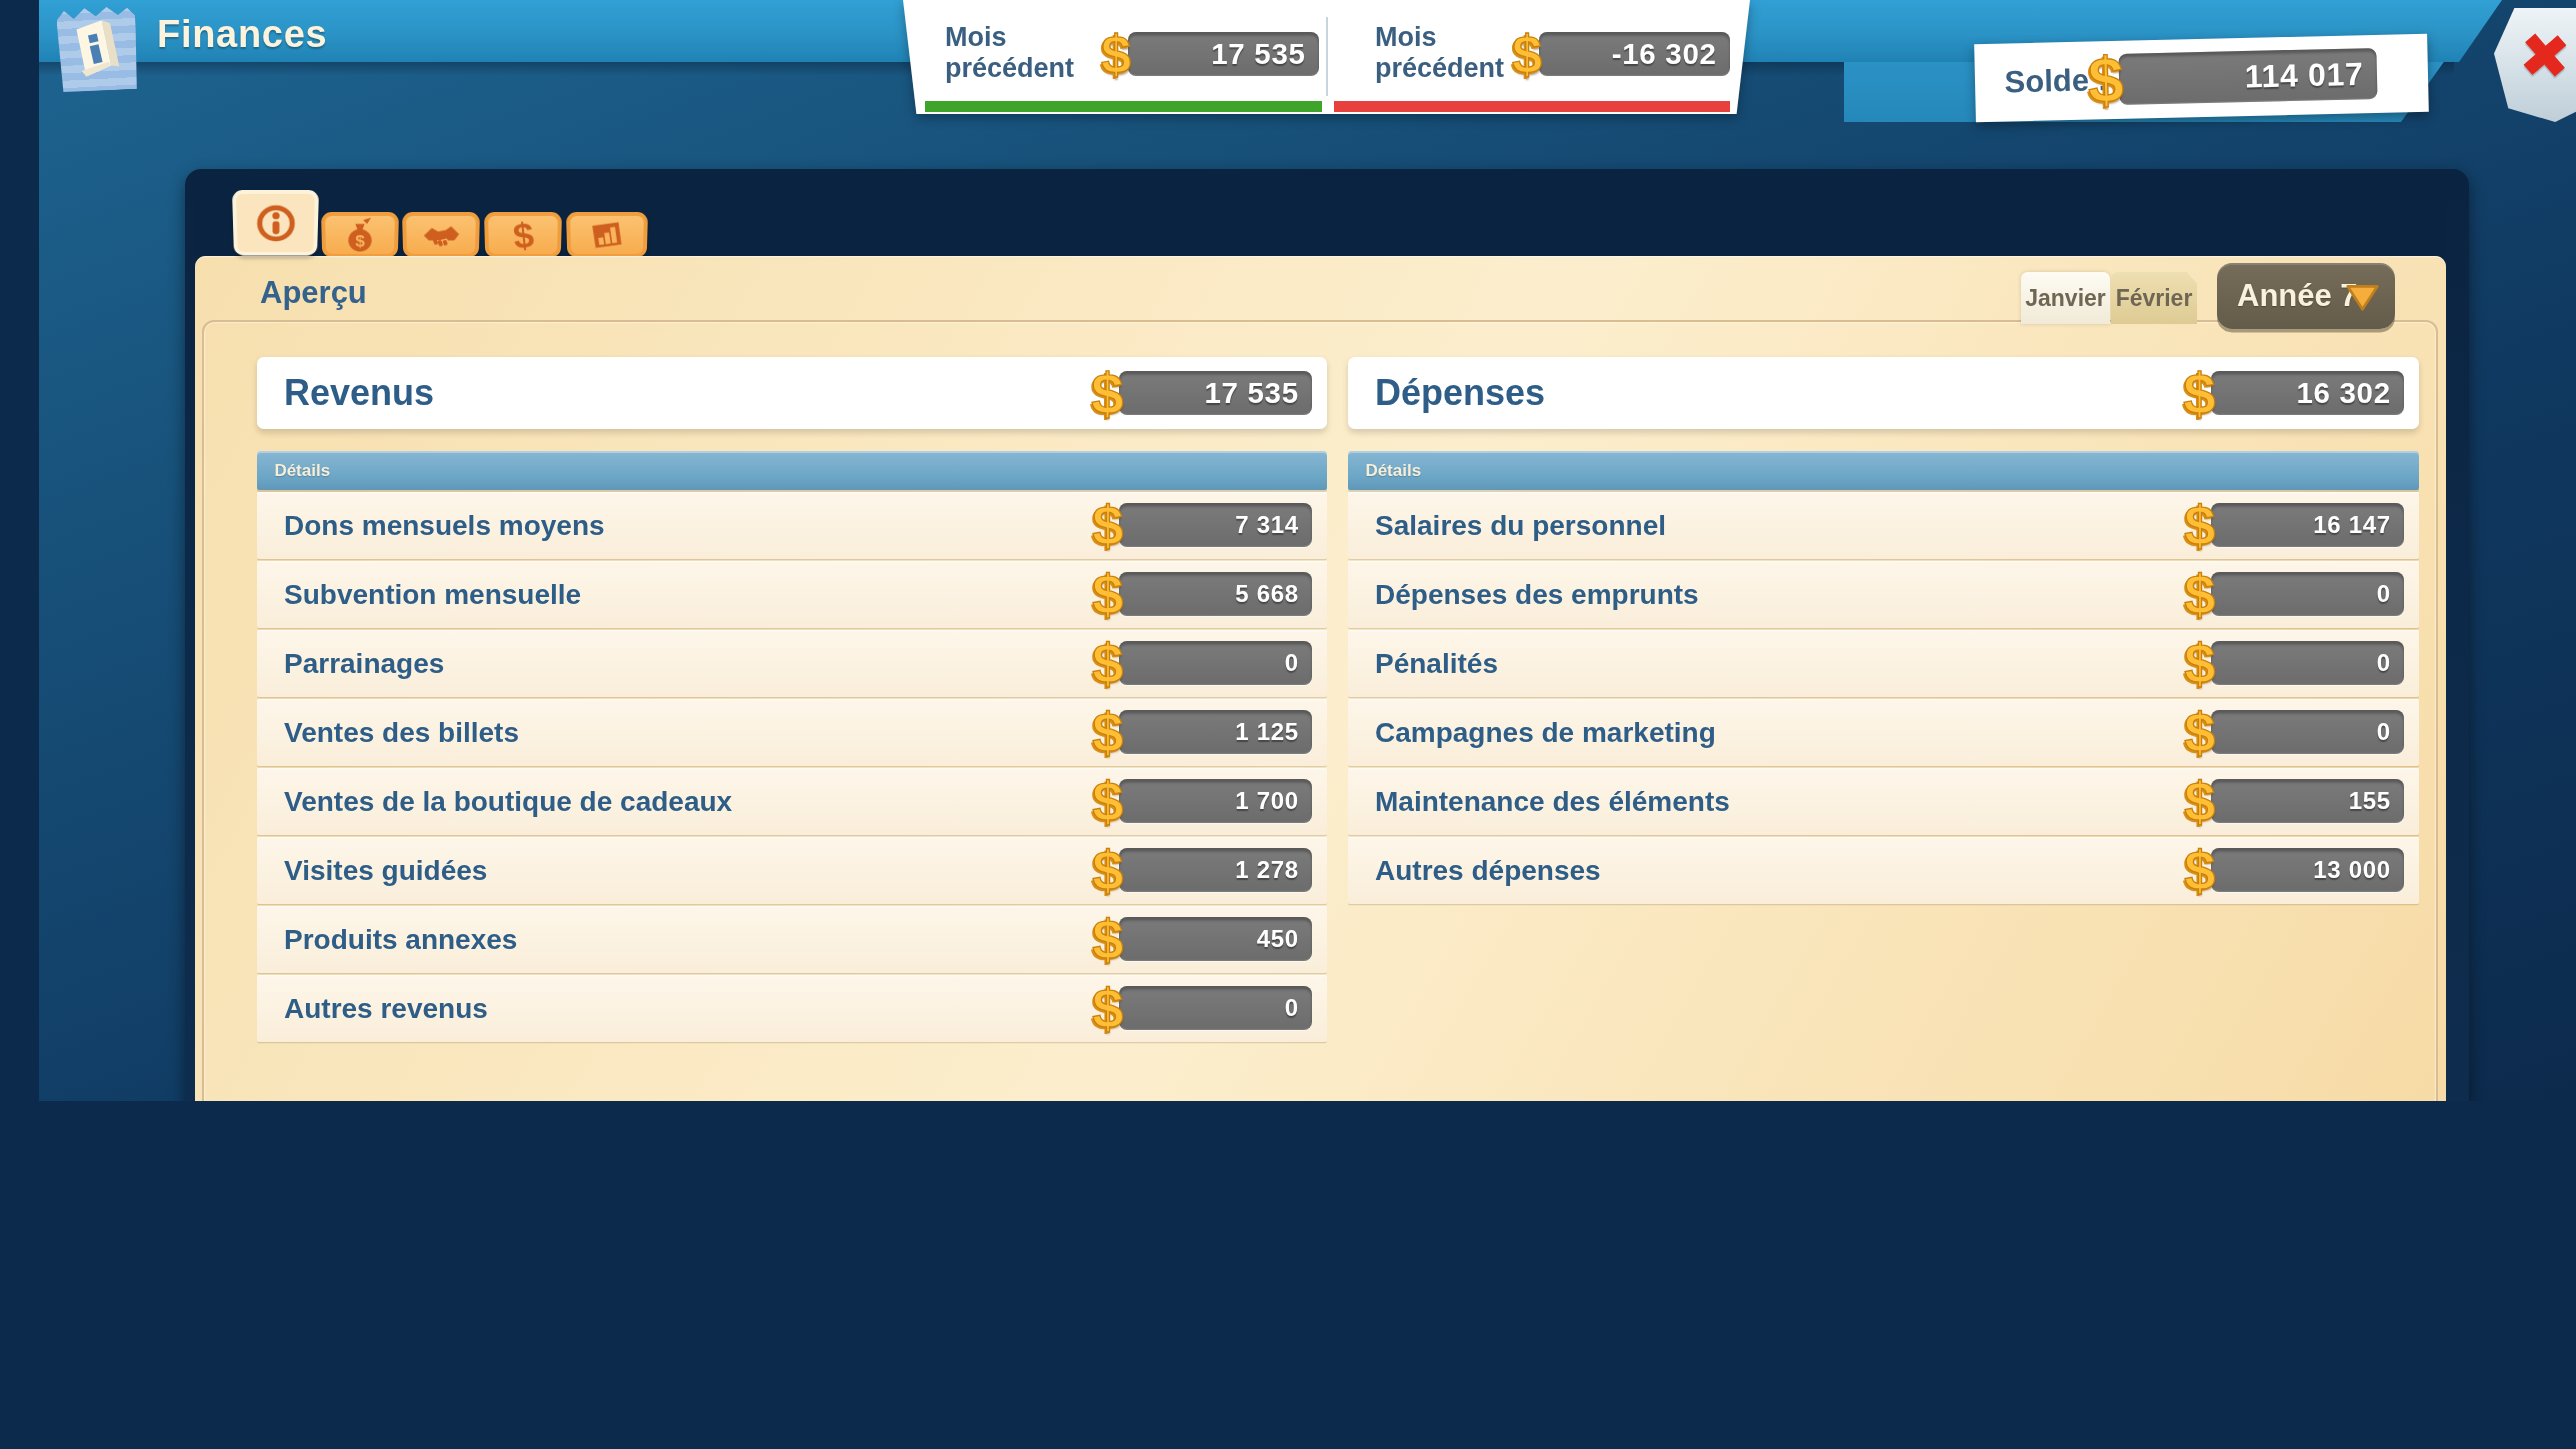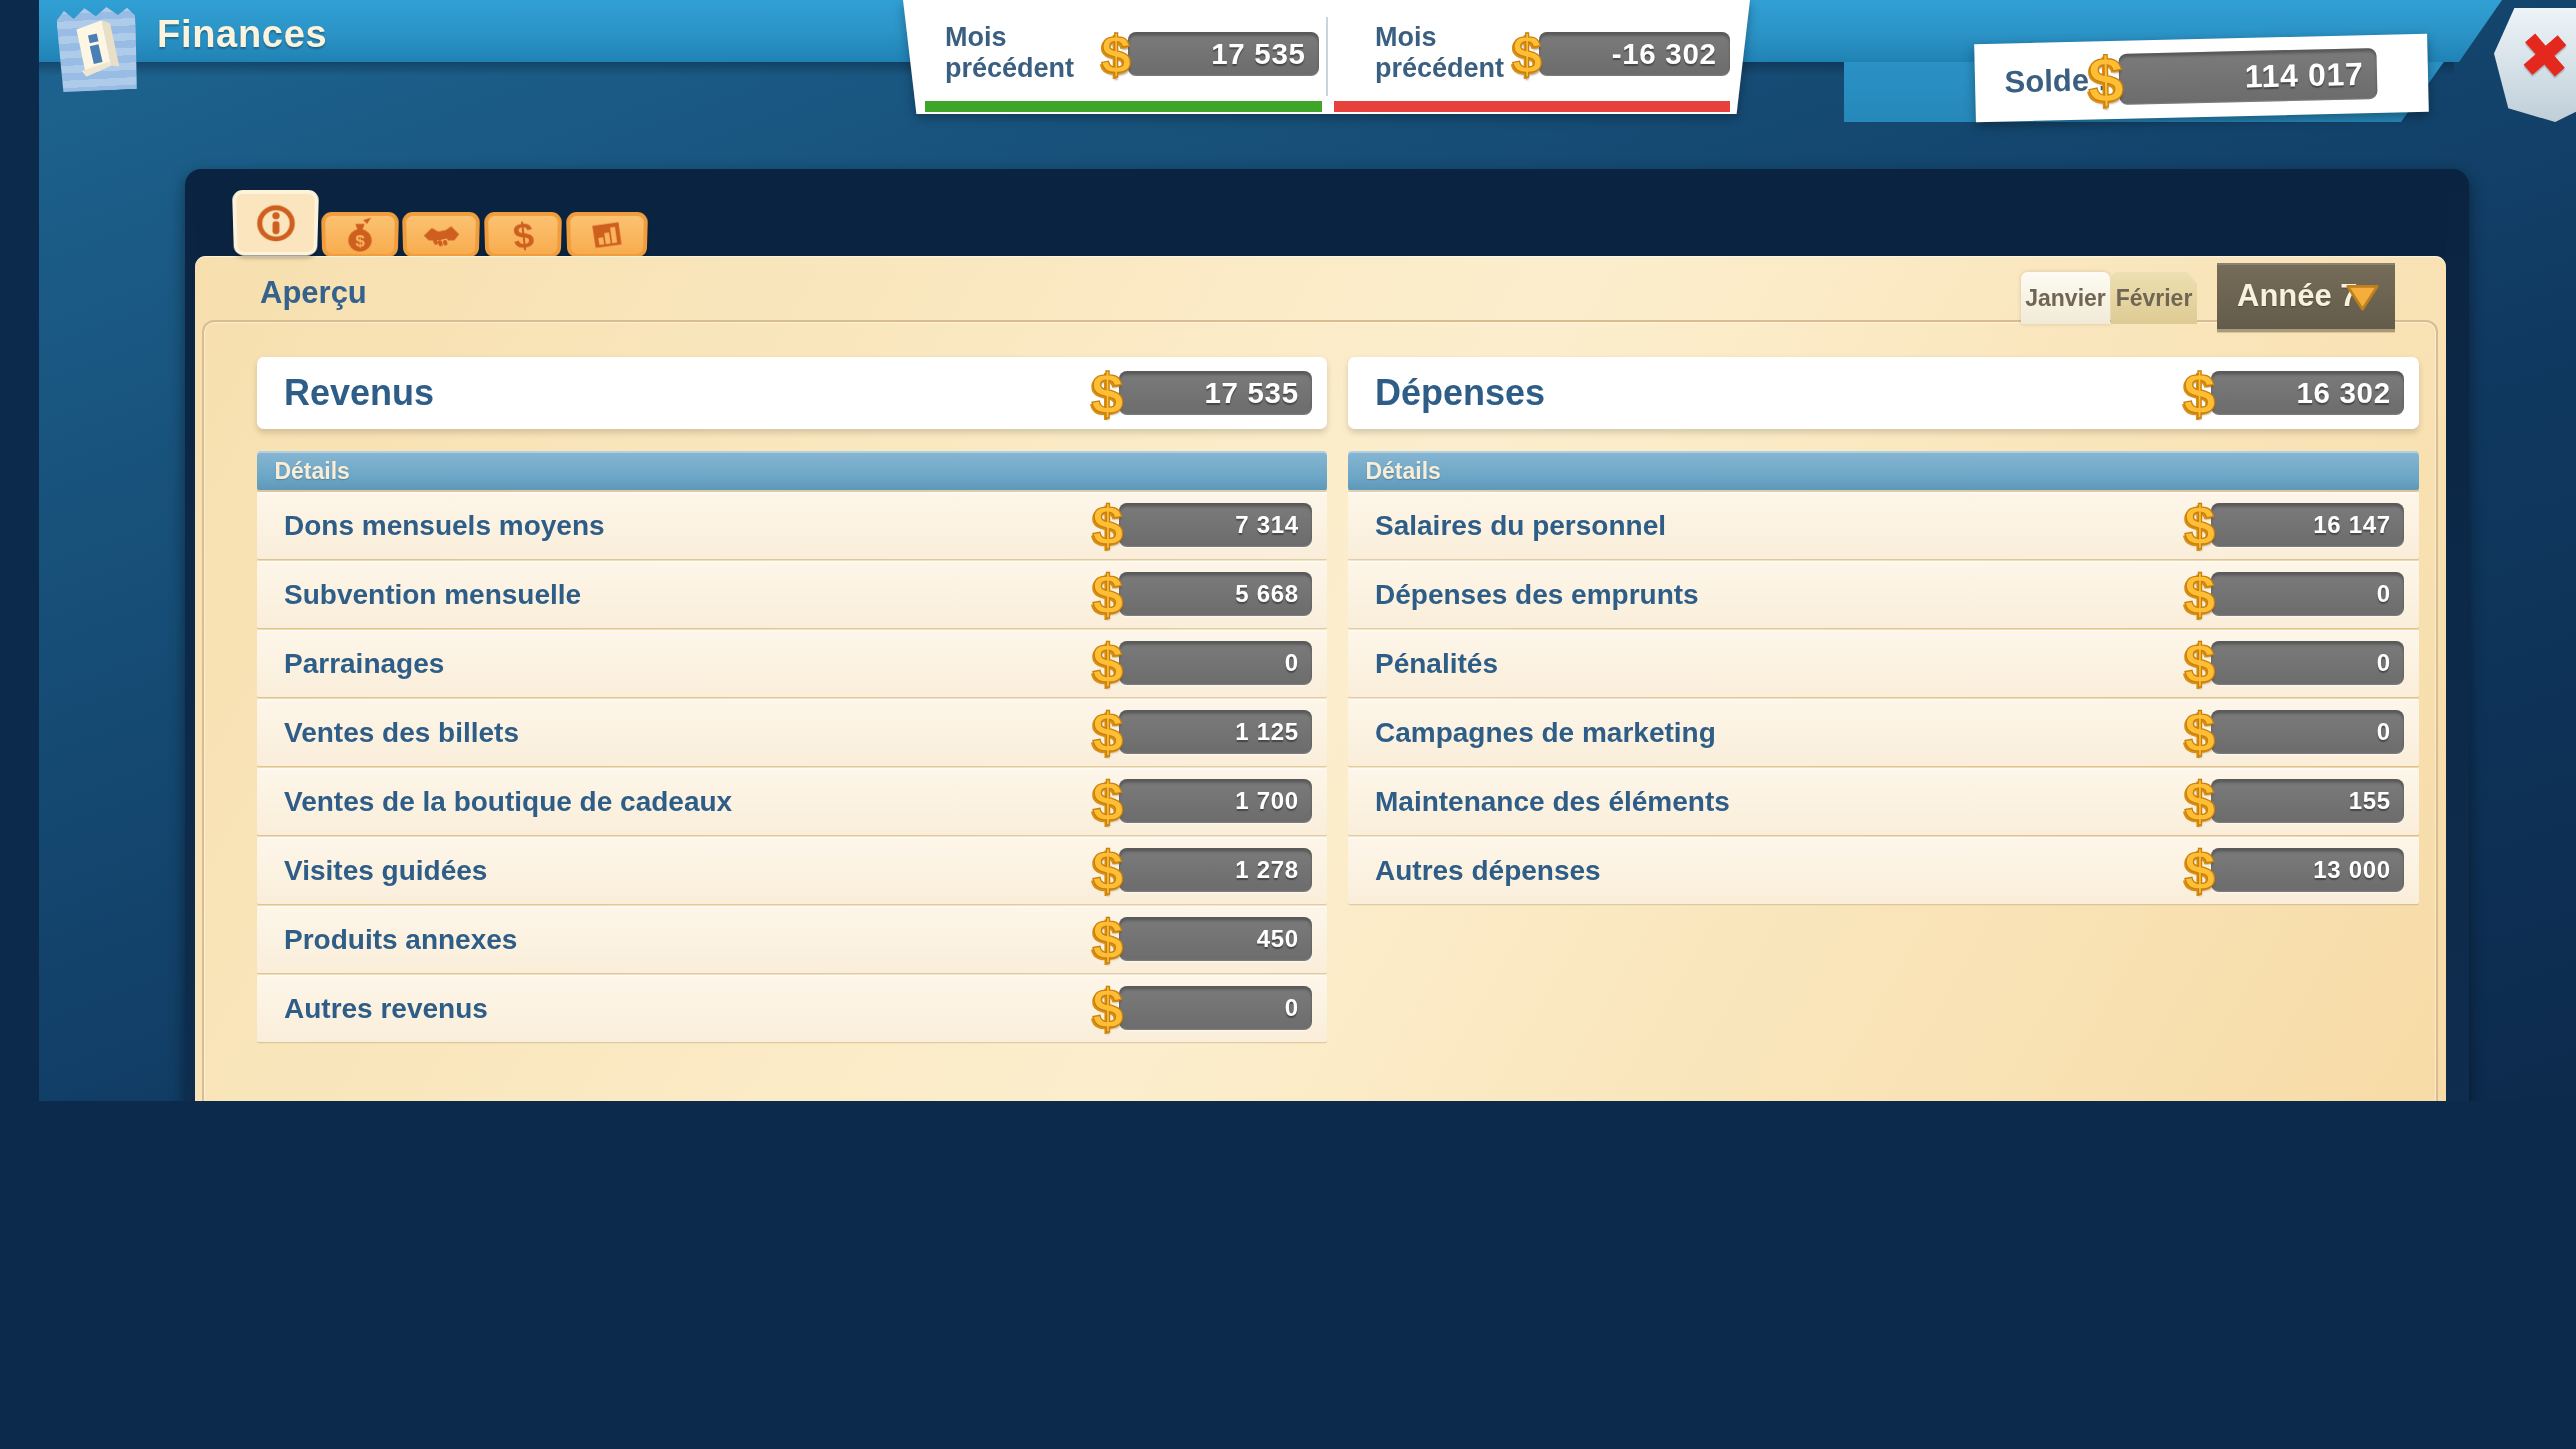--- a/index.html
+++ b/index.html
@@ -86,42 +86,42 @@
   
   .apercu{position:absolute;left:221px;top:275px;z-index:6;font-size:31px;font-weight:700;color:#35628c;}
   .inner-panel{position:absolute;left:163px;top:320px;width:2236px;height:1011px;z-index:5;
     border:2px solid #d9bc90;border-radius:12px;box-shadow:inset 0 0 0 1.3px rgba(255,255,255,.35);}
   .month-tab{position:absolute;top:272px;height:52px;z-index:6;border-radius:6.7px 6.7px 0 0;
     display:flex;align-items:center;justify-content:center;font-size:23px;font-weight:700;color:#6f6654;cursor:pointer;}
   .month-tab.jan{left:1982px;width:89px;background:linear-gradient(180deg,#fdfbf3,#f1ead7);
     box-shadow:0 0 4px rgba(0,0,0,.15);}
   .month-tab.fev{left:2072px;width:86px;background:linear-gradient(180deg,#eedfb2,#decb93);
     clip-path:polygon(0 0,88% 0,100% 22%,100% 100%,0 100%);}
-  .year-btn{position:absolute;left:2178px;top:263px;width:178px;height:66px;z-index:7;border-radius:0;
+  .year-btn{position:absolute;left:2178px;top:263px;width:178px;height:66px;z-index:7;border-radius:15px;
     background:linear-gradient(180deg,#756c59,#645c4a);cursor:pointer;
     box-shadow:0 3.4px 0 rgba(20,16,8,.35),inset 0 2px 0 rgba(255,255,255,.15);}
   .year-btn .yl{position:absolute;left:20px;top:50%;transform:translateY(-50%);
     font-size:31px;font-weight:800;color:#f8f1dc;text-shadow:0 1.3px 1.3px rgba(0,0,0,.3);}
   .year-btn svg{position:absolute;right:14.8px;top:50%;transform:translateY(-46%);}
   
   .col{position:absolute;top:0;z-index:6;}
   .col.left{left:218px;width:1070px;}
   .col.right{left:1309px;width:1071px;}
   .card{position:absolute;top:357px;left:0;right:0;height:72px;background:#fff;border-radius:6.7px;
     box-shadow:0 3.4px 6.7px rgba(0,0,0,.15);}
   .card-title{position:absolute;left:27px;top:50%;transform:translateY(-50%);
     font-size:36px;font-weight:800;color:#2e5e88;}
   .card .pill{position:absolute;right:14.8px;top:14px;width:193px;height:44px;}
   .card .pill .val{font-size:29.5px;}
   .card .pill .dollar{left:-28px;font-size:58px;}
   .details-bar{position:absolute;top:451px;left:0;right:0;height:39px;border-radius:4px 4px 2px 2px;
     background:linear-gradient(180deg,#87b7d3 0%,#6ba5c5 70%,#5f97b8 100%);
     box-shadow:inset 0 2px 0 rgba(255,255,255,.35),0 2px 0 rgba(0,0,0,.12);}
   .details-bar span{position:absolute;left:17.4px;top:50%;transform:translateY(-50%);
-    font-size:23px;font-weight:700;color:#f7eeda;text-shadow:0 1.3px 1.3px rgba(0,0,0,.22);text-align:center;}
+    font-size:17px;font-weight:700;color:#f7eeda;text-shadow:0 1.3px 1.3px rgba(0,0,0,.22);text-align:center;}
   .rows{position:absolute;top:492px;left:0;right:0;}
   .row{position:relative;height:67px;margin-bottom:2px;border-radius:2px;
     background:linear-gradient(180deg,#fdf6e9 0%,#faeeda 100%);
     box-shadow:0 1.3px 0 rgba(120,90,40,.22),inset 0 1.3px 0 rgba(255,255,255,.6);padding-left:34px;}
   .row-label{position:absolute;left:27px;top:50%;transform:translateY(-50%);
     font-size:28px;font-weight:700;color:#2e5e88;white-space:nowrap;}
   .row .pill{position:absolute;right:14.8px;top:11.4px;width:193px;height:44px;}
   .row .pill .val{font-size:24px;}
   .row .pill .dollar{left:-27px;font-size:56px;}
 </style>

